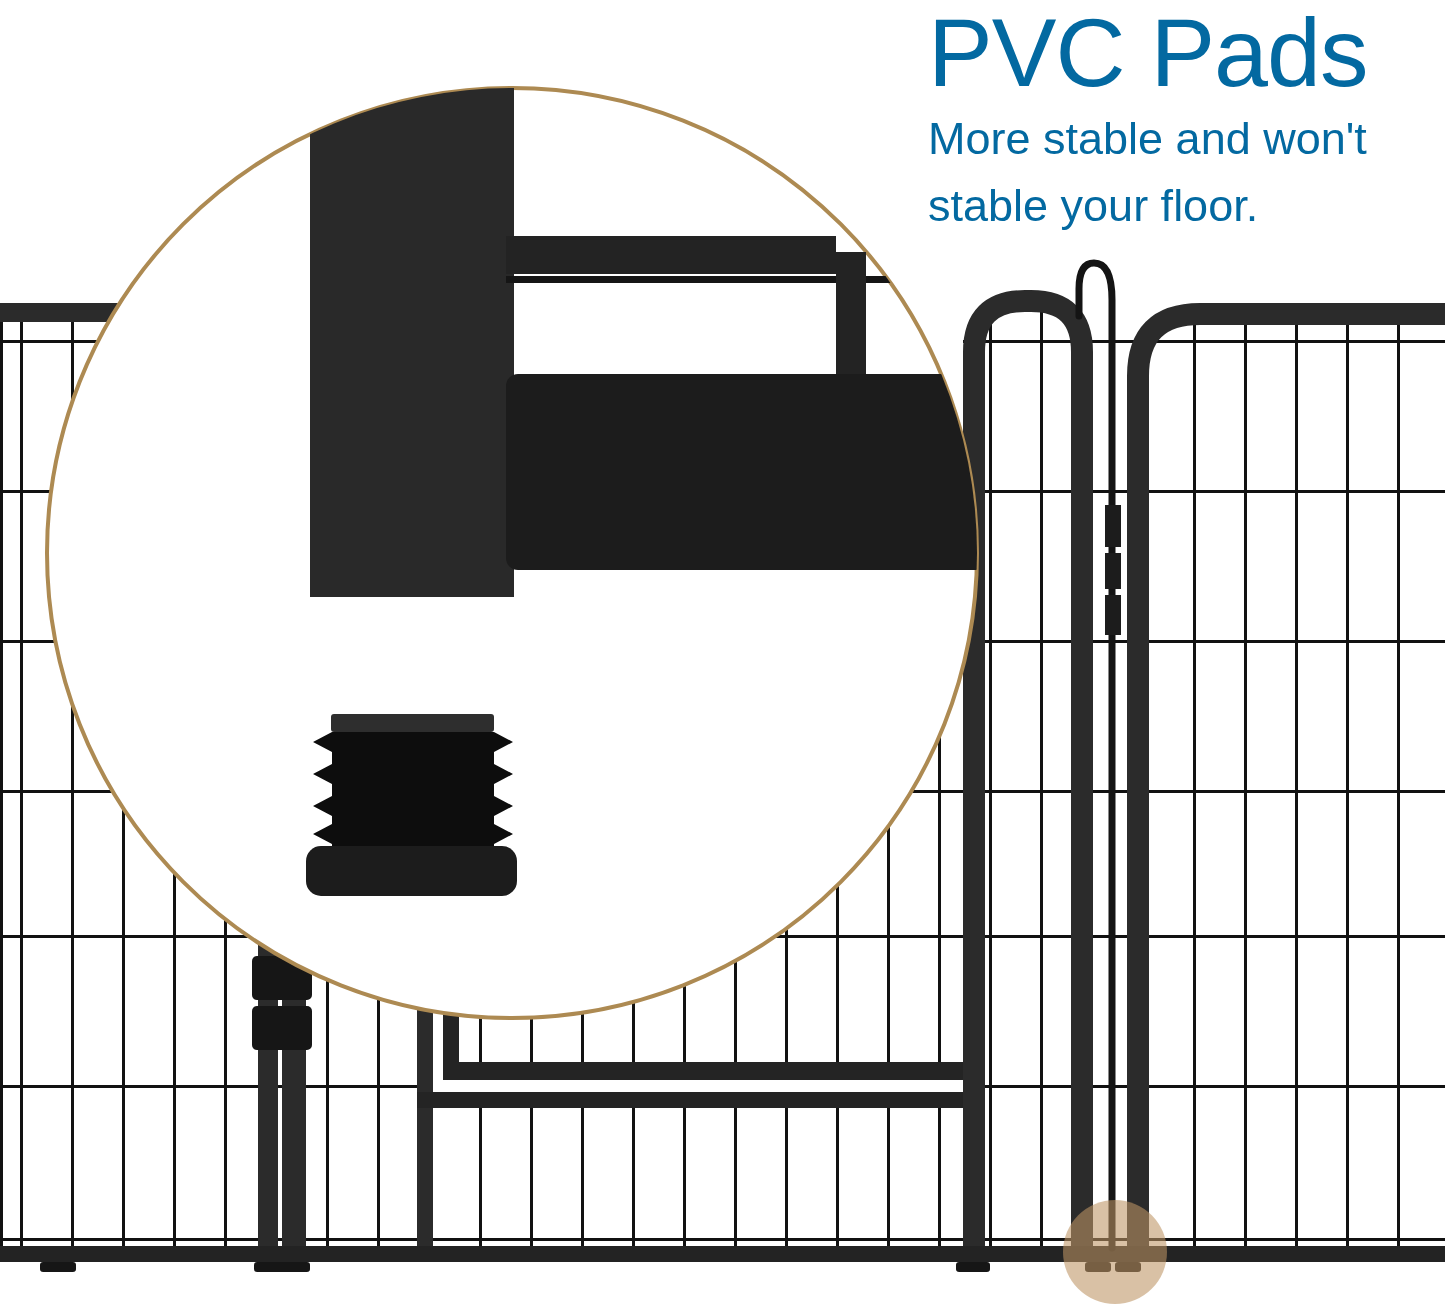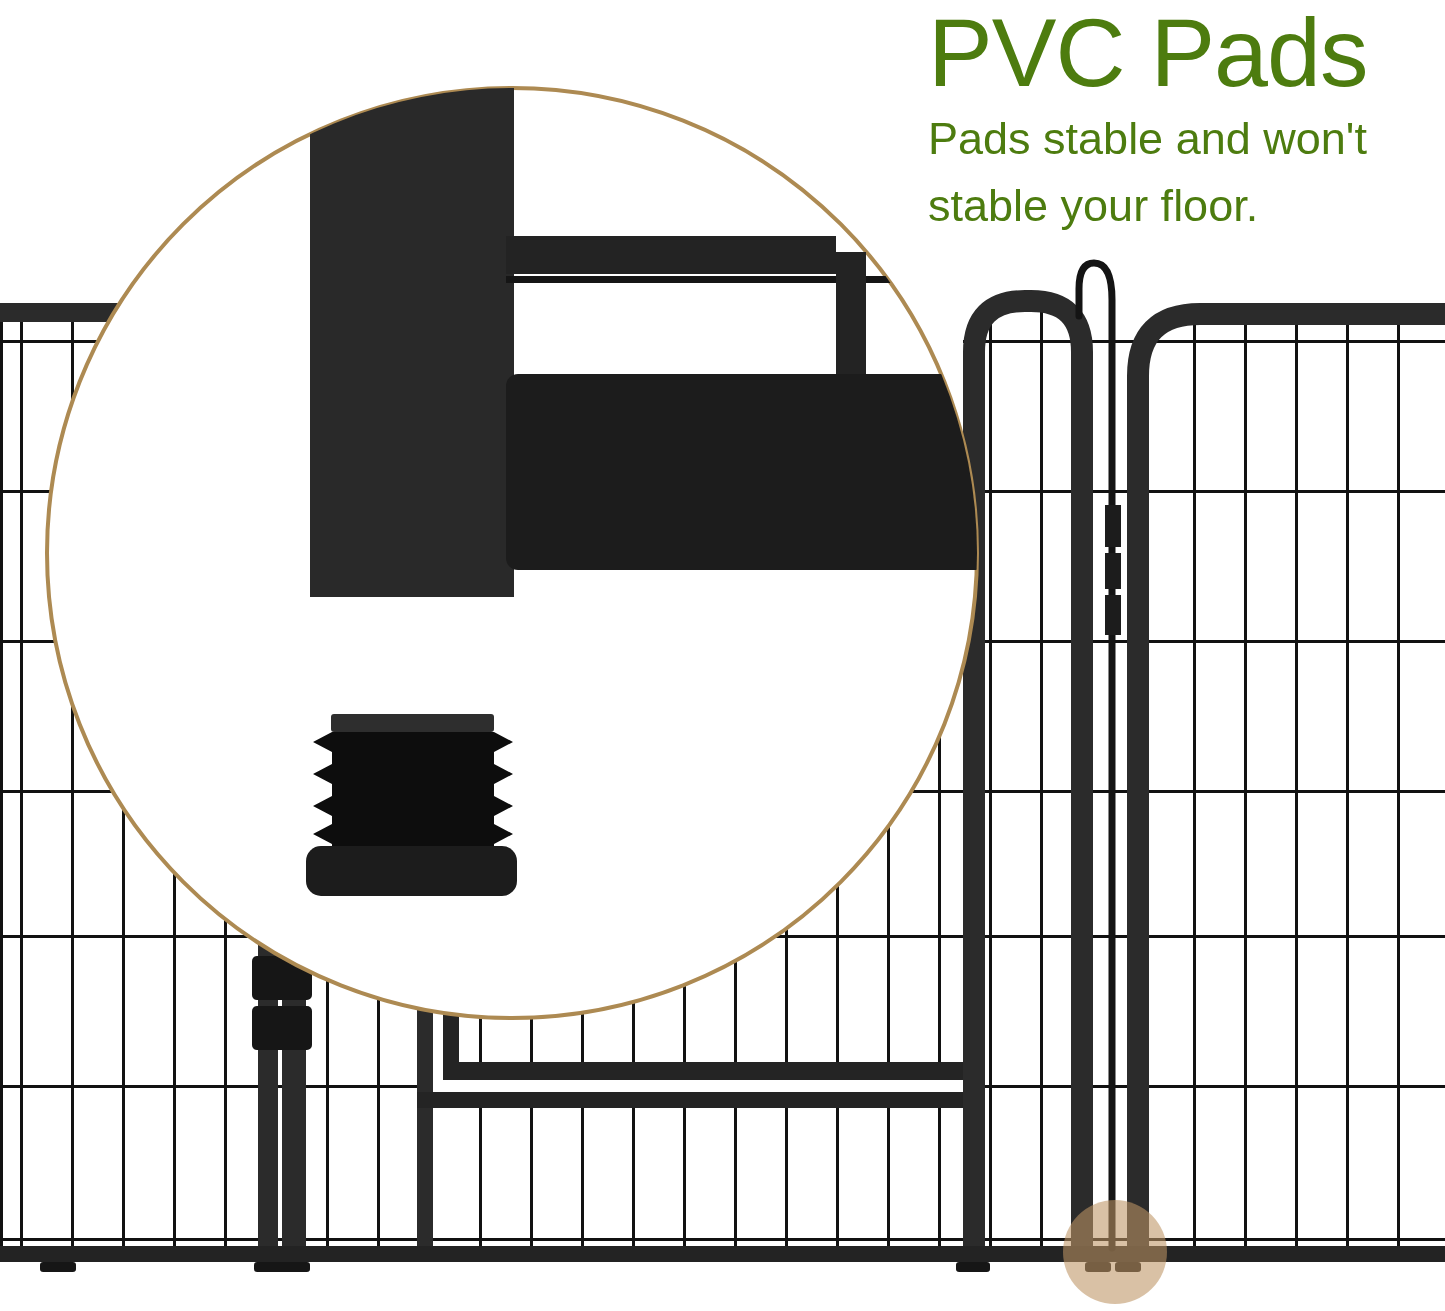--- a/index.html
+++ b/index.html
@@ -8,21 +8,21 @@
     width:1445px;height:1311px;
     background:#ffffff;
     overflow:hidden;
     font-family:"Liberation Sans",sans-serif;
   }
   .canvas svg{position:absolute;left:0;top:0;display:block;}
   .callout{
     position:absolute;
     left:928px;top:0;
     width:500px;
-    color:#4d7c0f;
+    color:#0369a1;
   }
   .callout .title{
     font-size:97px;
     line-height:105px;
     font-weight:400;
     letter-spacing:-1px;
     white-space:nowrap;
   }
   .callout .sub{
     font-size:45px;
@@ -132,17 +132,17 @@
                                    L313 834 L332 824 V816 L313 806 L332 796 V784 L313 774
                                    L332 764 V752 L313 742 Z"></path>
           <rect x="306" y="846" width="211" height="50" rx="15" fill="#1c1c1c"></rect>
         </g>
       </g>
     </g>
   </svg>
 
   <div class="callout">
     <div class="title">PVC Pads</div>
-    <div class="sub">Pads stable and won't</div>
+    <div class="sub">More stable and won't</div>
     <div class="sub">stable your floor.</div>
   </div>
 
 </div>
 
 </body></html>

